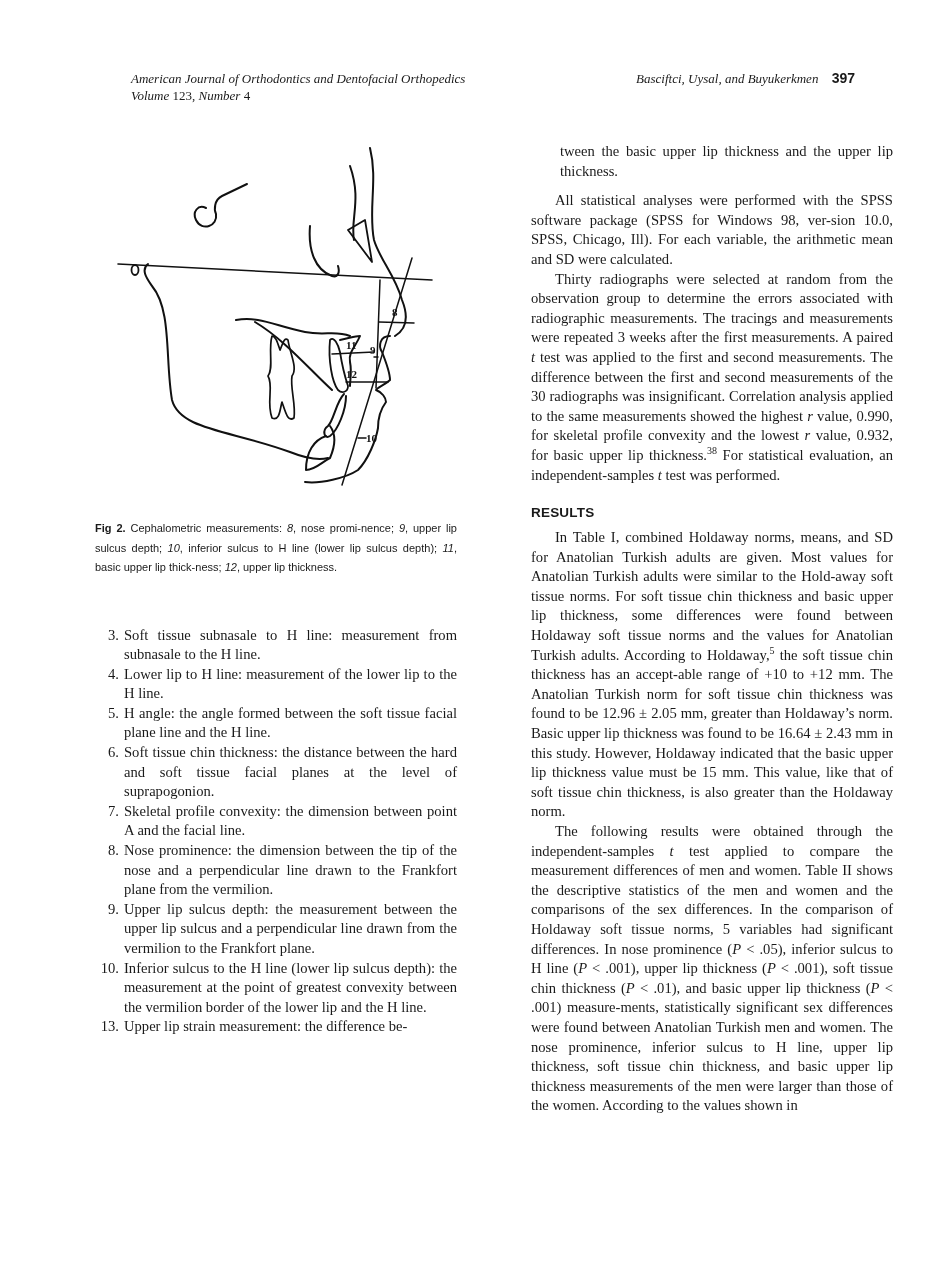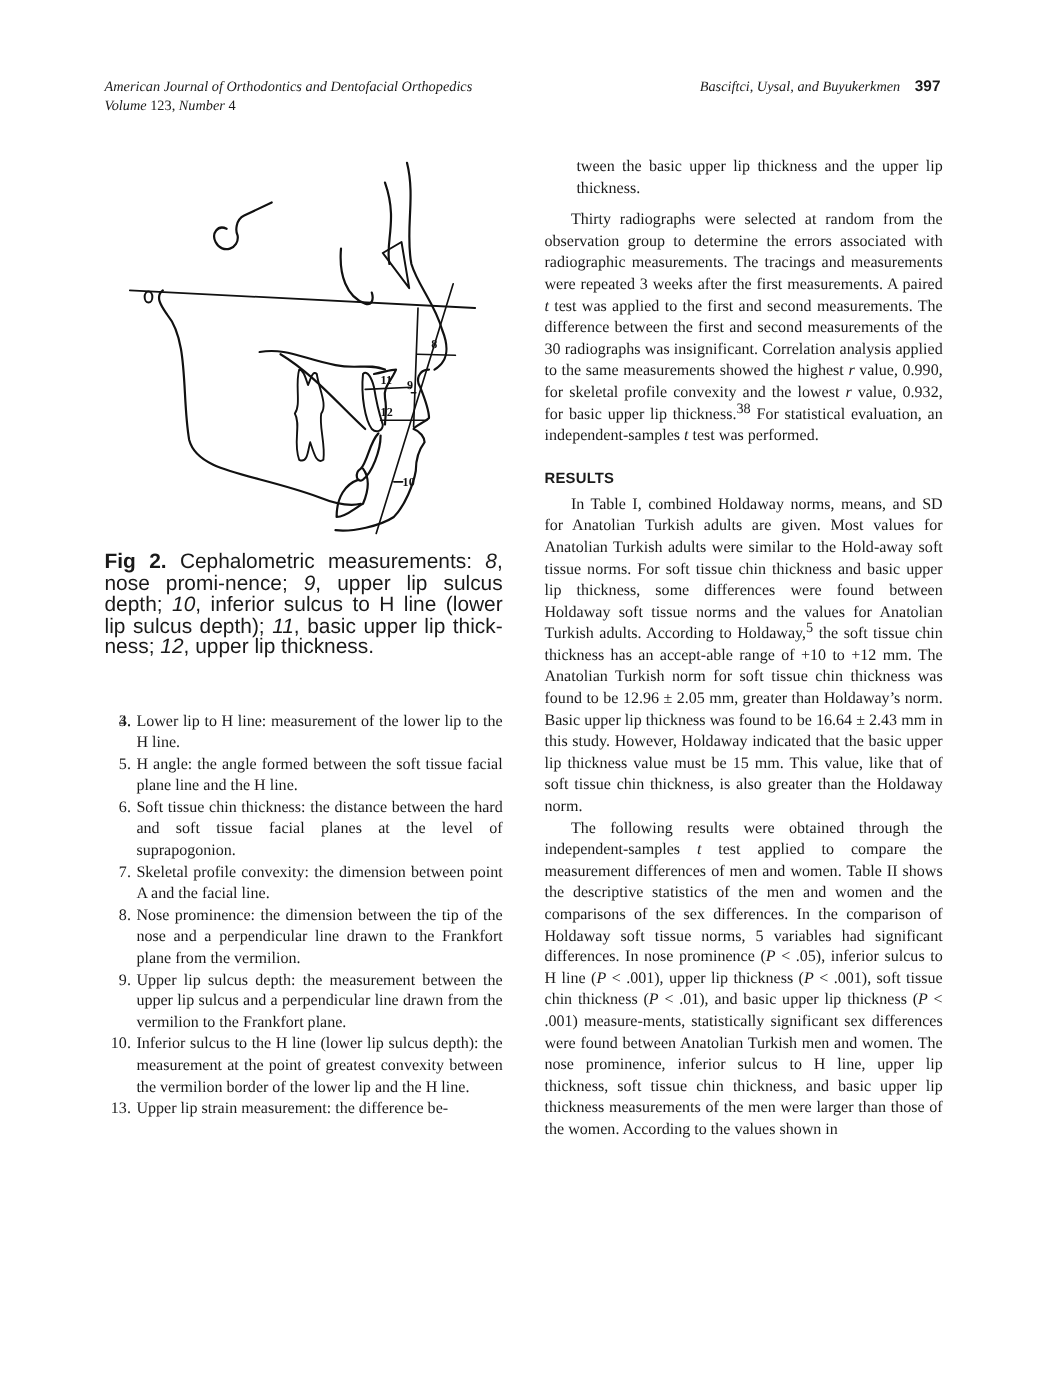--- a/index.html
+++ b/index.html
@@ -1,45 +1,45 @@
 <!DOCTYPE html>
 <html><head>
 <meta charset="utf-8">
 <style>
   html, body { margin: 0; padding: 0; background: #ffffff; }
   body { width: 950px; height: 1272px; position: relative; overflow: hidden; color: #1a1a1a; }
-  .serif { font-family: "Liberation Serif", "DejaVu Serif", serif; }
+  .serif { font-family: "Liberation Serif", "DejaVu Serif", serif; margin-left: 36px; }
   .sans { font-family: "Liberation Sans", "DejaVu Sans", sans-serif; }
 
   .running-head-left { position: absolute; left: 95px; top: 70px; font-size: 13px; line-height: 17px; font-style: italic; }
   .running-head-left .upright { font-style: normal; }
   .running-head-right { position: absolute; right: 95px; top: 70px; font-size: 13px; line-height: 17px; text-align: left; }
   .running-head-right .authors { font-style: italic; }
   .running-head-right .page-num { font-family: "Liberation Sans", "DejaVu Sans", sans-serif; font-weight: bold; font-size: 14px; margin-left: 10px; font-style: normal; }
 
   .col-left { position: absolute; left: 95px; top: 140px; width: 362px; }
   .col-right { position: absolute; left: 495px; top: 142px; width: 362px; }
 
   .figure { position: relative; width: 362px; height: 355px; }
   .figure svg { position: absolute; left: 15px; top: 0; }
 
-  .caption { margin-top: 6px; font-size: 19px; line-height: 19.5px; text-align: justify; hyphens: manual; }
+  .caption { margin-top: 24px; font-size: 11px; line-height: 19.5px; text-align: justify; hyphens: manual; }
   .caption b { font-weight: bold; }
   .caption i { font-style: italic; }
 
   ol.defs { list-style: none; margin: 48px 0 0 0; padding: 0; font-size: 14.6px; line-height: 19.6px; }
   ol.defs li { position: relative; padding-left: 29px; text-align: justify; }
   ol.defs li .num { position: absolute; left: 0; width: 24px; text-align: right; }
 
   .para { font-size: 14.6px; line-height: 19.6px; text-align: justify; margin: 0; }
   .para.indent { text-indent: 24px; }
   .para.hang { padding-left: 29px; }
   .gap { height: 10px; }
   .section-head { font-family: Liberation Sans, sans-serif; font-weight: bold; font-size: 13.5px; margin: 20px 0 8px 0; letter-spacing: 0.2px; }
-  sup { font-size: 13px; line-height: 0; }
+  sup { font-size: 10px; line-height: 0; }
 </style>
 </head>
 <body>
 
 <div class="running-head-left serif">
   <div>American Journal of Orthodontics and Dentofacial Orthopedics</div>
   <div>
     <span>Volume</span>
     <span class="upright">123,</span>
     <span>Number</span>
@@ -104,34 +104,35 @@
         <text x="236" y="238">12</text>
       </g>
     </svg>
   </div>
 
   <div class="caption sans">
     <b>Fig 2.</b><span> Cephalometric measurements: </span><i>8</i><span>, nose promi-nence; </span><i>9</i><span>, upper lip sulcus depth; </span><i>10</i><span>, inferior sulcus to H line (lower lip sulcus depth); </span><i>11</i><span>, basic upper lip thick-ness; </span><i>12</i><span>, upper lip thickness.</span>
   </div>
 
   <ol class="defs serif">
-    <li><span class="num">3.</span></li>
+    <li><span class="num">3.</span><span>Soft tissue subnasale to H line: measurement from subnasale to the H line.</span></li>
     <li><span class="num">4.</span><span>Lower lip to H line: measurement of the lower lip to the H line.</span></li>
     <li><span class="num">5.</span><span>H angle: the angle formed between the soft tissue facial plane line and the H line.</span></li>
     <li><span class="num">6.</span><span>Soft tissue chin thickness: the distance between the hard and soft tissue facial planes at the level of suprapogonion.</span></li>
     <li><span class="num">7.</span><span>Skeletal profile convexity: the dimension between point A and the facial line.</span></li>
     <li><span class="num">8.</span><span>Nose prominence: the dimension between the tip of the nose and a perpendicular line drawn to the Frankfort plane from the vermilion.</span></li>
     <li><span class="num">9.</span><span>Upper lip sulcus depth: the measurement between the upper lip sulcus and a perpendicular line drawn from the vermilion to the Frankfort plane.</span></li>
     <li><span class="num">10.</span><span>Inferior sulcus to the H line (lower lip sulcus depth): the measurement at the point of greatest convexity between the vermilion border of the lower lip and the H line.</span></li>
     <li><span class="num">13.</span><span>Upper lip strain measurement: the difference be-</span></li>
   </ol>
 </div>
 
 <div class="col-right serif">
   <p class="para hang">tween the basic upper lip thickness and the upper lip thickness.</p>
   <div class="gap"></div>
+  <p class="para indent">All statistical analyses were performed with the SPSS software package (SPSS for Windows 98, ver-sion 10.0, SPSS, Chicago, Ill). For each variable, the arithmetic mean and SD were calculated.</p>
   <p class="para indent"><span>Thirty radiographs were selected at random from the observation group to determine the errors associated with radiographic measurements. The tracings and measurements were repeated 3 weeks after the first measurements. A paired </span><i>t</i><span> test was applied to the first and second measurements. The difference between the first and second measurements of the 30 radiographs was insignificant. Correlation analysis applied to the same measurements showed the highest </span><i>r</i><span> value, 0.990, for skeletal profile convexity and the lowest </span><i>r</i><span> value, 0.932, for basic upper lip thickness.</span><sup>38</sup><span> For statistical evaluation, an independent-samples </span><i>t</i><span> test was performed.</span></p>
 
   <div class="section-head">RESULTS</div>
 
   <p class="para indent"><span>In Table I, combined Holdaway norms, means, and SD for Anatolian Turkish adults are given. Most values for Anatolian Turkish adults were similar to the Hold-away soft tissue norms. For soft tissue chin thickness and basic upper lip thickness, some differences were found between Holdaway soft tissue norms and the values for Anatolian Turkish adults. According to Holdaway,</span><sup>5</sup><span> the soft tissue chin thickness has an accept-able range of +10 to +12 mm. The Anatolian Turkish norm for soft tissue chin thickness was found to be 12.96 ± 2.05 mm, greater than Holdaway’s norm. Basic upper lip thickness was found to be 16.64 ± 2.43 mm in this study. However, Holdaway indicated that the basic upper lip thickness value must be 15 mm. This value, like that of soft tissue chin thickness, is also greater than the Holdaway norm.</span></p>
   <p class="para indent"><span>The following results were obtained through the independent-samples </span><i>t</i><span> test applied to compare the measurement differences of men and women. Table II shows the descriptive statistics of the men and women and the comparisons of the sex differences. In the comparison of Holdaway soft tissue norms, 5 variables had significant differences. In nose prominence (</span><i>P</i><span> &lt; .05), inferior sulcus to H line (</span><i>P</i><span> &lt; .001), upper lip thickness (</span><i>P</i><span> &lt; .001), soft tissue chin thickness (</span><i>P</i><span> &lt; .01), and basic upper lip thickness (</span><i>P</i><span> &lt; .001) measure-ments, statistically significant sex differences were found between Anatolian Turkish men and women. The nose prominence, inferior sulcus to H line, upper lip thickness, soft tissue chin thickness, and basic upper lip thickness measurements of the men were larger than those of the women. According to the values shown in</span></p>
 </div>
 
 </body></html>

